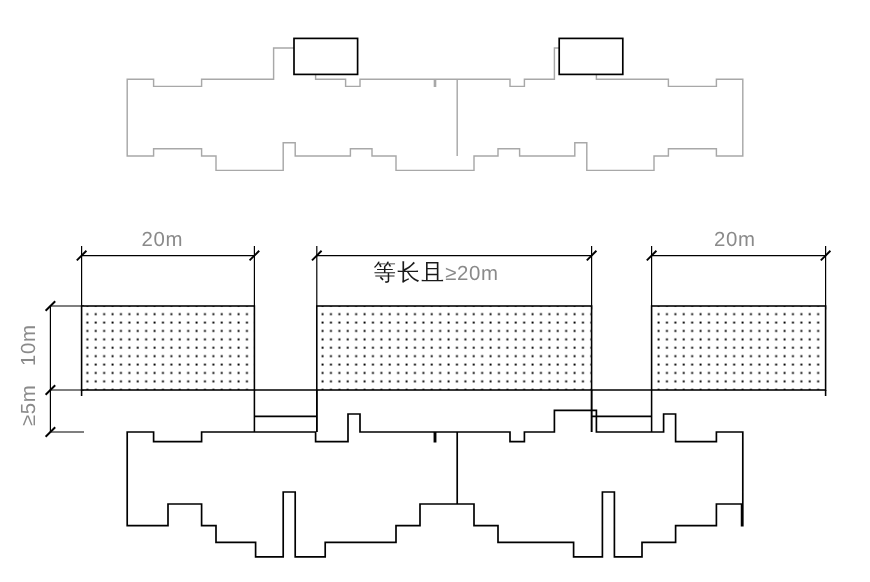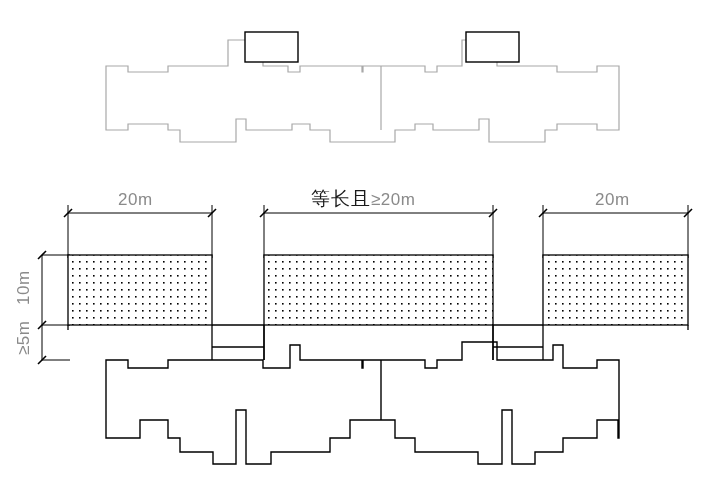--- a/index.html
+++ b/index.html
@@ -38,20 +38,21 @@
     color: #8a8a8a;
     font-family: "Liberation Sans", sans-serif;
     font-size: 17px;
     letter-spacing: 0.5px;
     white-space: nowrap;
   }
   .mixed-label {
     position: absolute;
     white-space: nowrap;
     font-family: "Liberation Sans", sans-serif;
+    margin-top: 28px;
   }
   .mixed-label .cjk {
     color: #1a1a1a;
     font-size: 19px;
     letter-spacing: 1px;
   }
   .mixed-label .num {
     color: #8a8a8a;
     font-size: 17px;
     letter-spacing: 0.5px;

